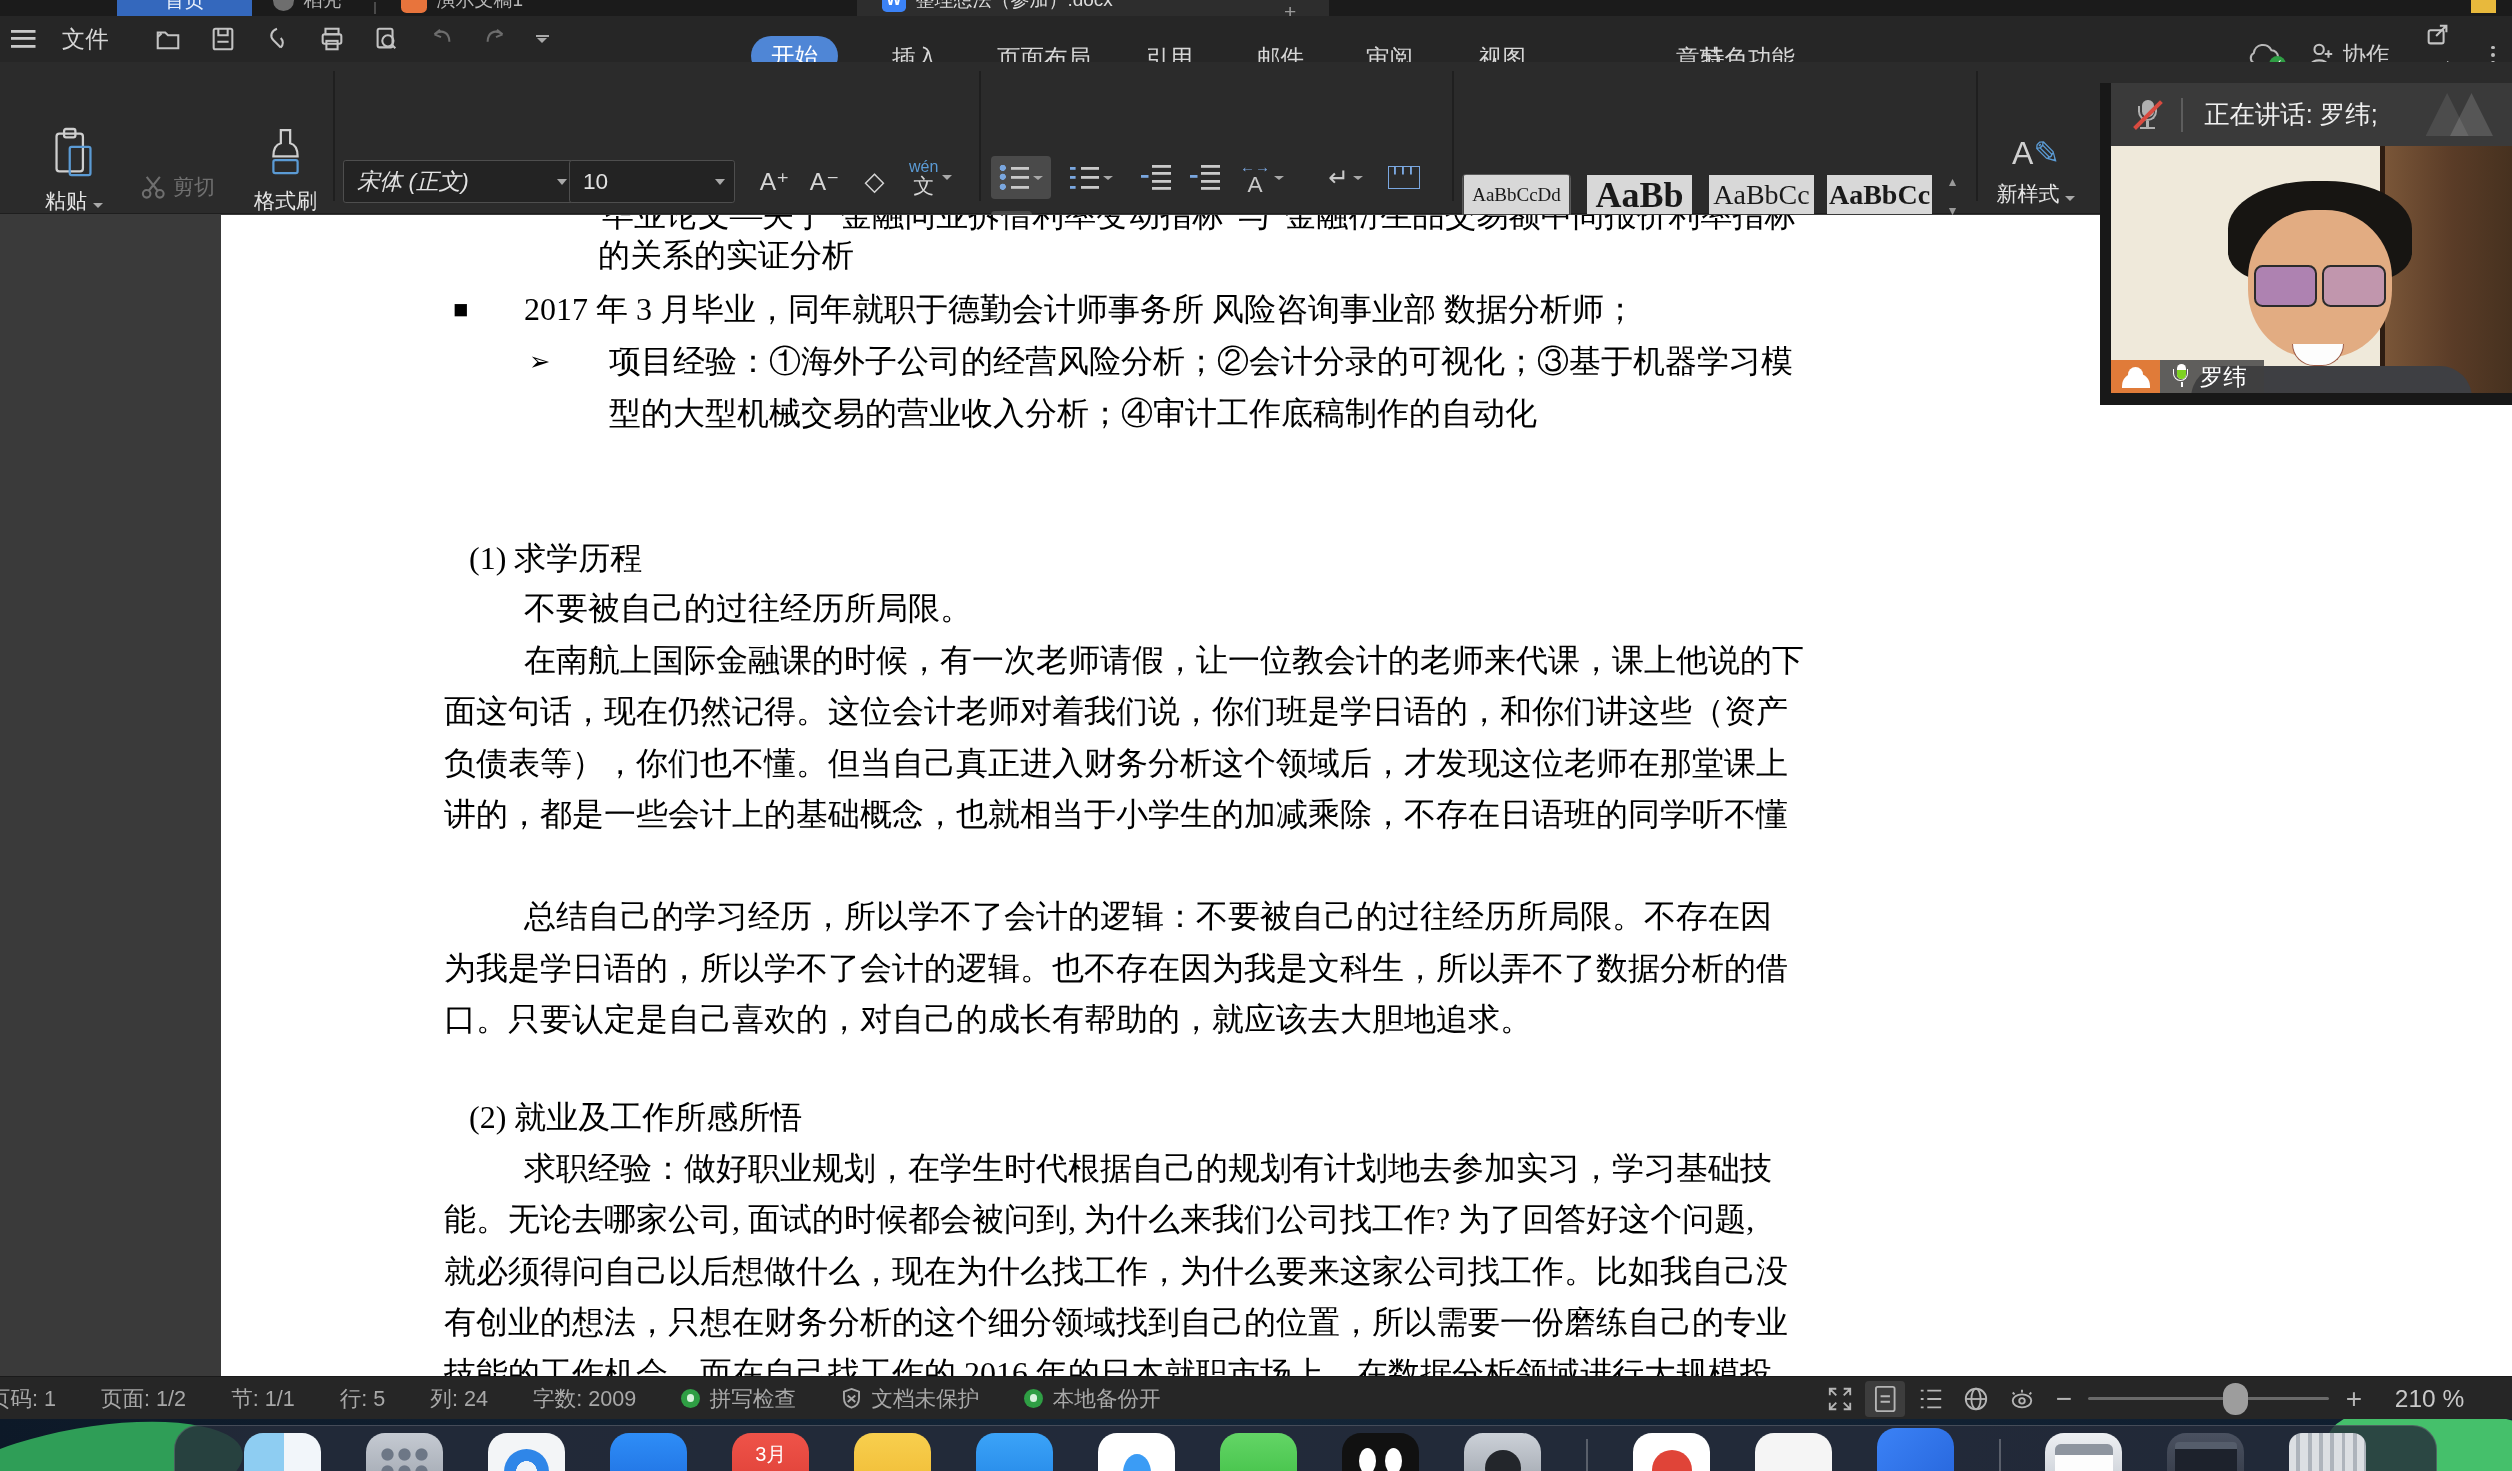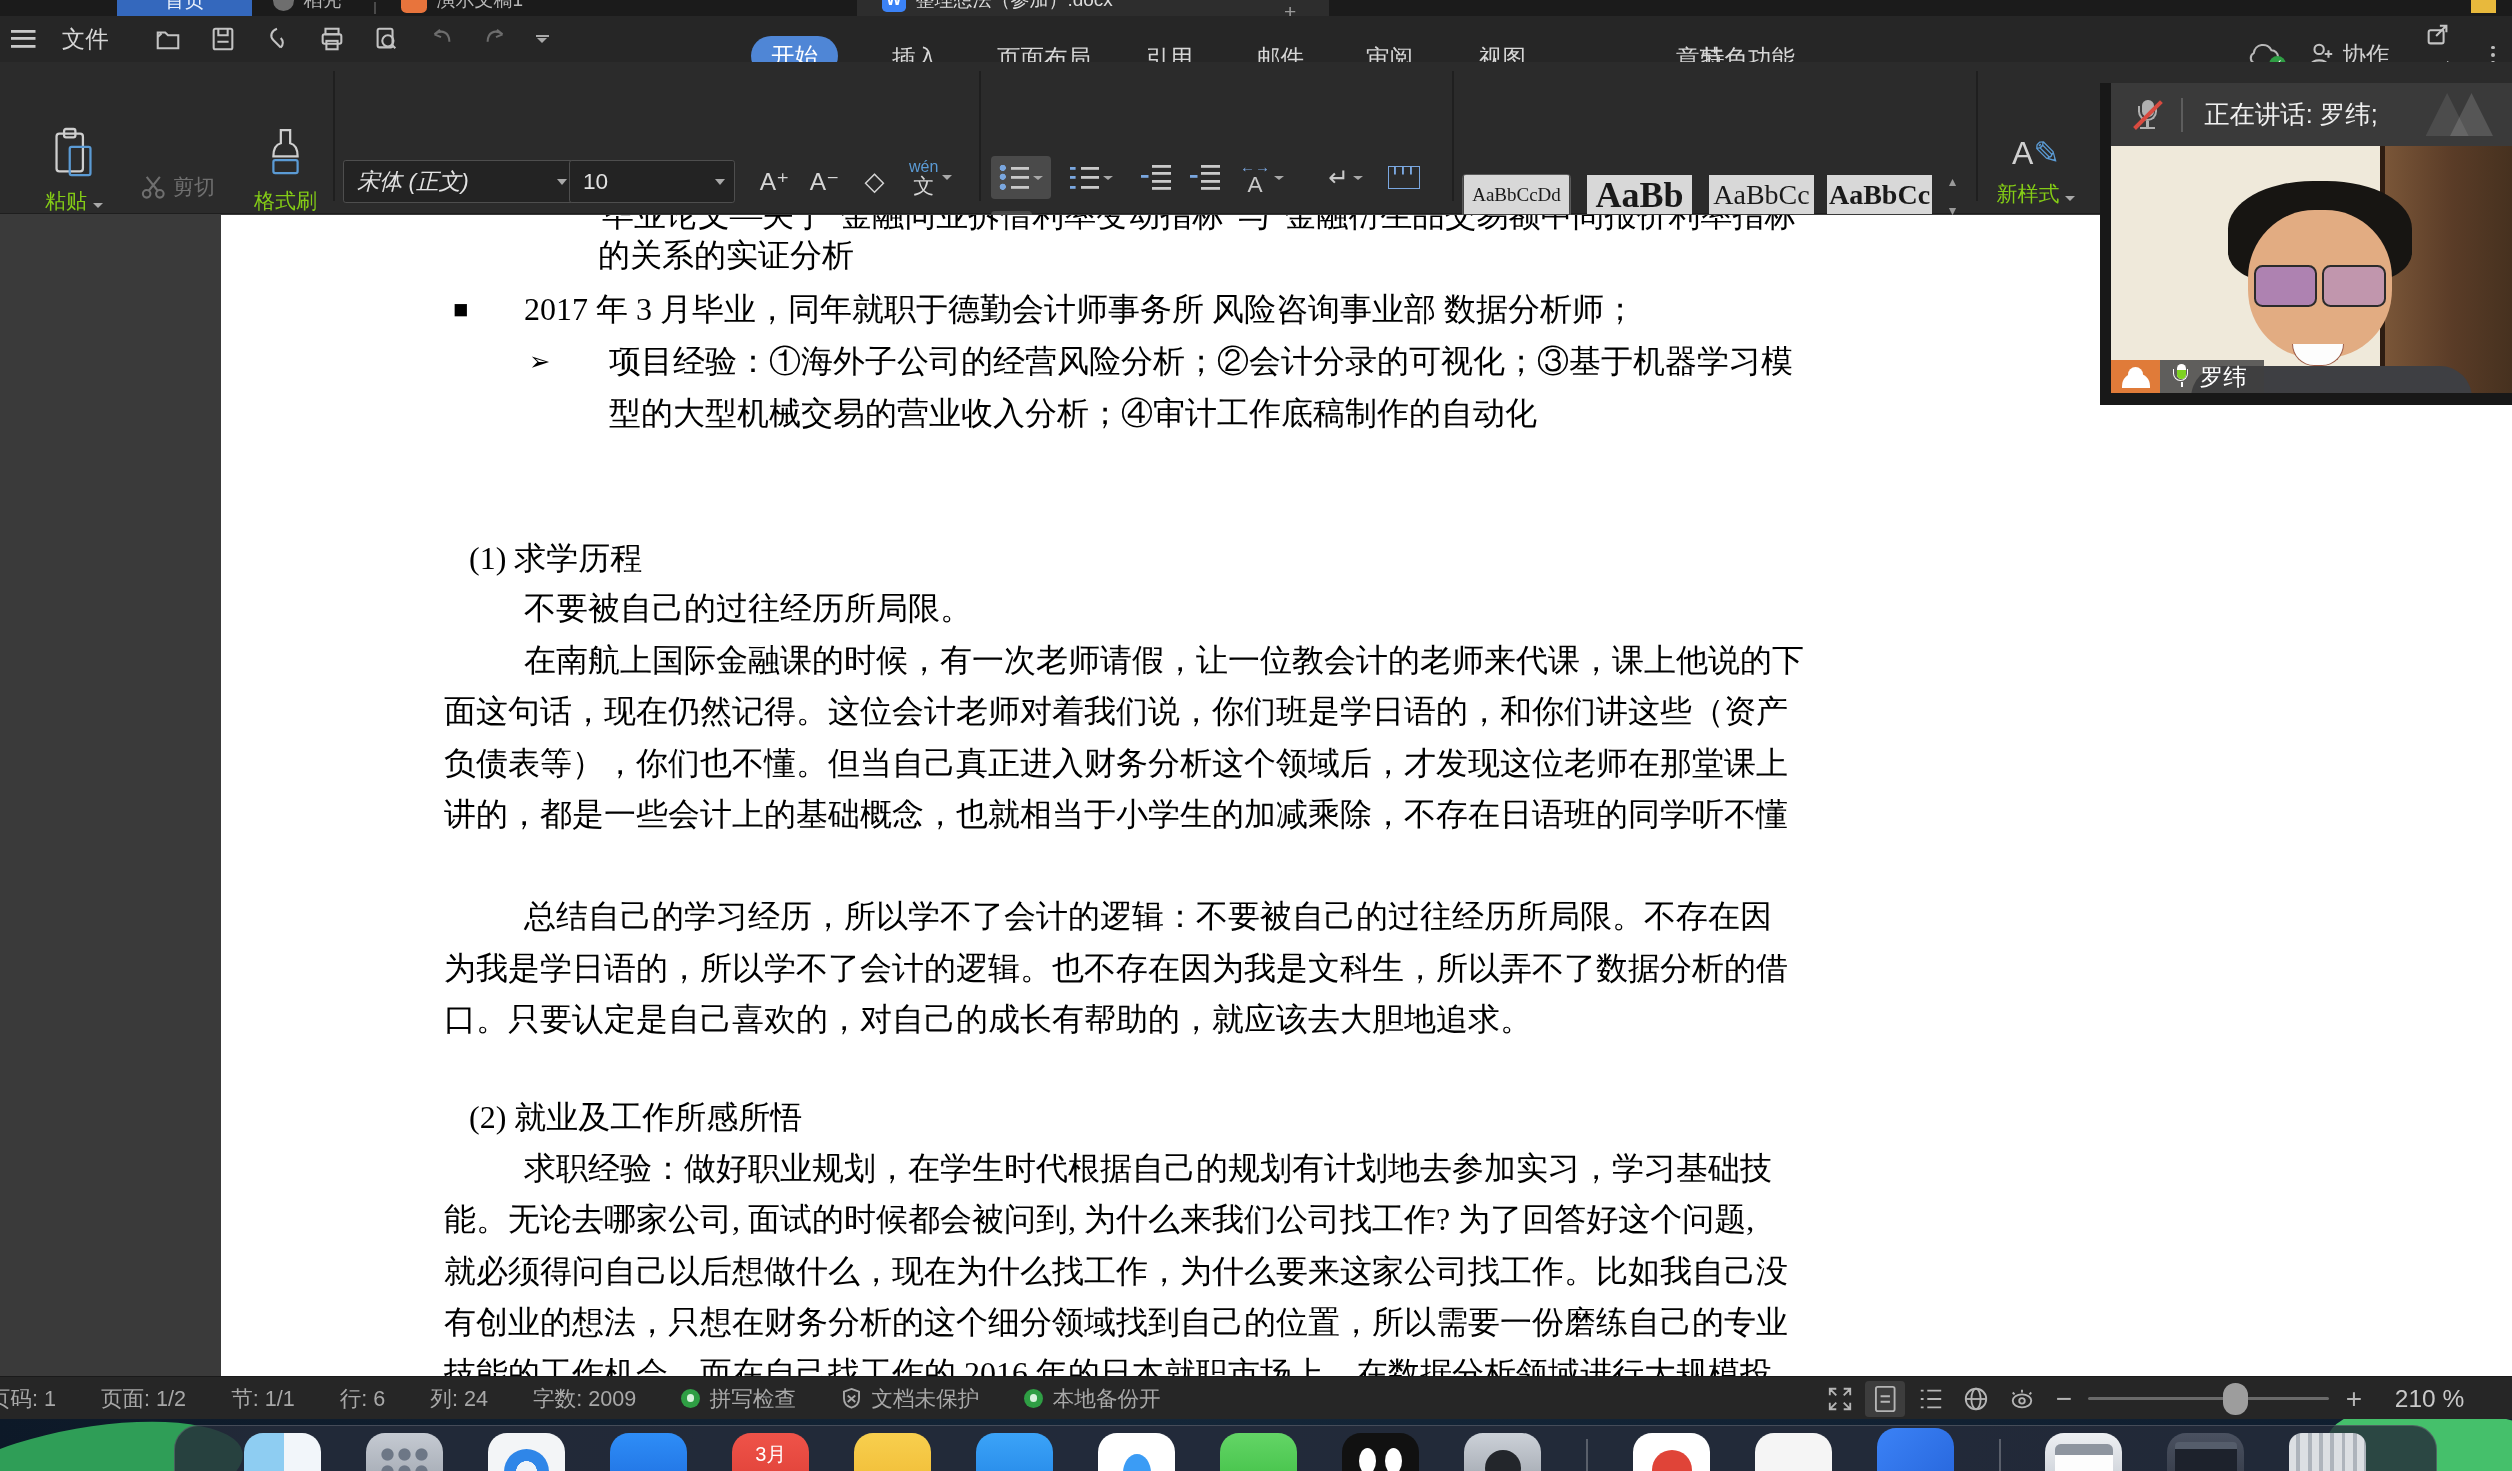--- a/index.html
+++ b/index.html
@@ -40,21 +40,21 @@
   .mb-right{position:absolute;right:17px;top:16px;height:46px;display:flex;align-items:center;gap:24.5px;font-size:23.5px;color:#cfcfcf;}
   .cloud-ok{position:relative;width:38px;height:28px;}
   .cloud-ok svg{stroke:#b8b8b8;fill:none;stroke-width:2.2;}
   .cloud-badge{position:absolute;right:-3.8px;bottom:-3.8px;width:17px;height:17px;border-radius:50%;background:#2f9e44;
     color:#fff;font-size:12.2px;display:flex;align-items:center;justify-content:center;}
   .vdots{display:flex;flex-direction:column;gap:3.8px;margin-left:5.6px;}
   .vdots i{width:3.8px;height:3.8px;border-radius:50%;background:#bdbdbd;}
   
   .ribbon{position:absolute;left:0;top:62px;width:2512px;height:152px;background:#2b2b2b;border-bottom:1.9px solid #1e1e1e;box-sizing:border-box;}
   .rsep{position:absolute;top:9.4px;width:1.9px;height:130px;background:#1f1f1f;}
-  .rlabel{font-size:21px;color:#84cc16;text-align:center;white-space:nowrap;}
+  .rlabel{font-size:21px;color:#e5e5e5;text-align:center;white-space:nowrap;}
   .rlabel.dis{color:#6f6f6f;}
   .bigbtn{position:absolute;display:flex;flex-direction:column;align-items:center;gap:5.6px;}
   .bigbtn svg{stroke:#cfcfcf;fill:none;stroke-width:2.4;}
   .smallbtn{position:absolute;display:flex;align-items:center;gap:7.5px;font-size:21px;color:#6f6f6f;}
   .smallbtn svg{stroke:#6f6f6f;fill:none;stroke-width:2.2;}
   .combo{position:absolute;height:43px;background:#232323;border:0.9px solid #4e4e4e;border-radius:2.8px;
     display:flex;align-items:center;justify-content:space-between;padding:0 9.4px 0 13px;box-sizing:border-box;
     color:#e3e3e3;font-size:22.6px;}
   .rbtn{position:absolute;height:43px;min-width:41px;display:flex;align-items:center;justify-content:center;
     color:#d6d6d6;font-size:26px;border-radius:3.8px;gap:3.8px;}
@@ -577,21 +577,21 @@
         </span>
       </div>
     </div>
   </div>
 
   <div class="statusbar">
     <div class="st-left" id="status-left">
         <span>页码: 1</span>
         <span>页面: 1/2</span>
         <span>节: 1/1</span>
-        <span>行: 6</span>
+        <span>行: 5</span>
         <span>列: 24</span>
         <span>字数: 2009</span>
       </div>
     <div class="st-ind">
       <span class="gdot"></span>
       <span>拼写检查</span>
     </div>
     <div class="st-ind">
       <span class="shield">
         <svg width="21" height="22.6" viewBox="0 0 22 24">

